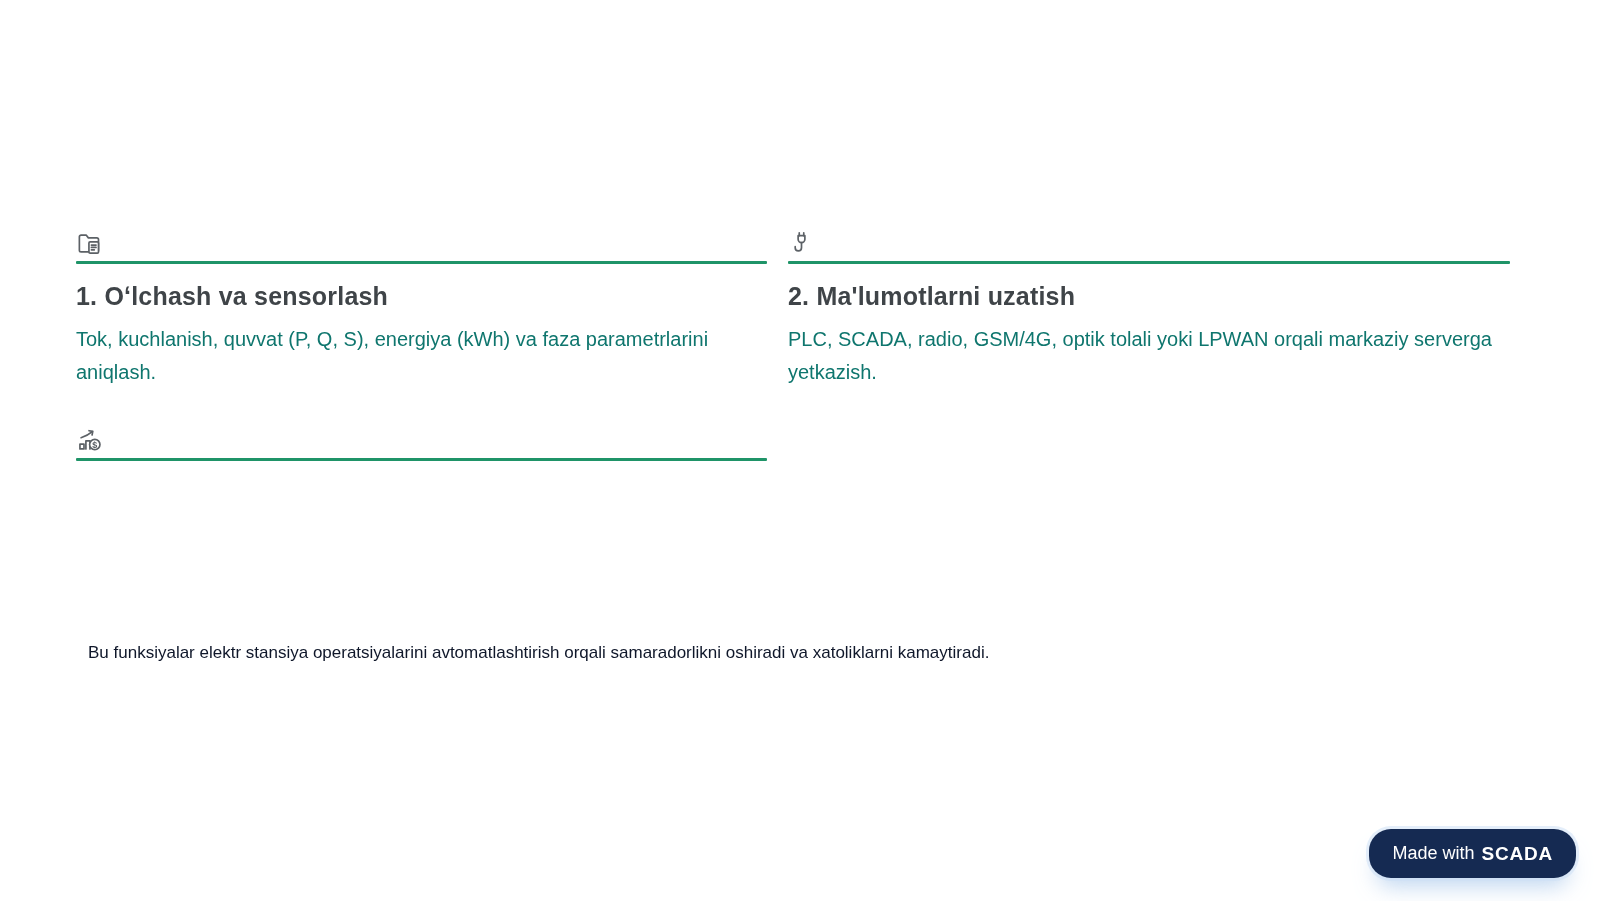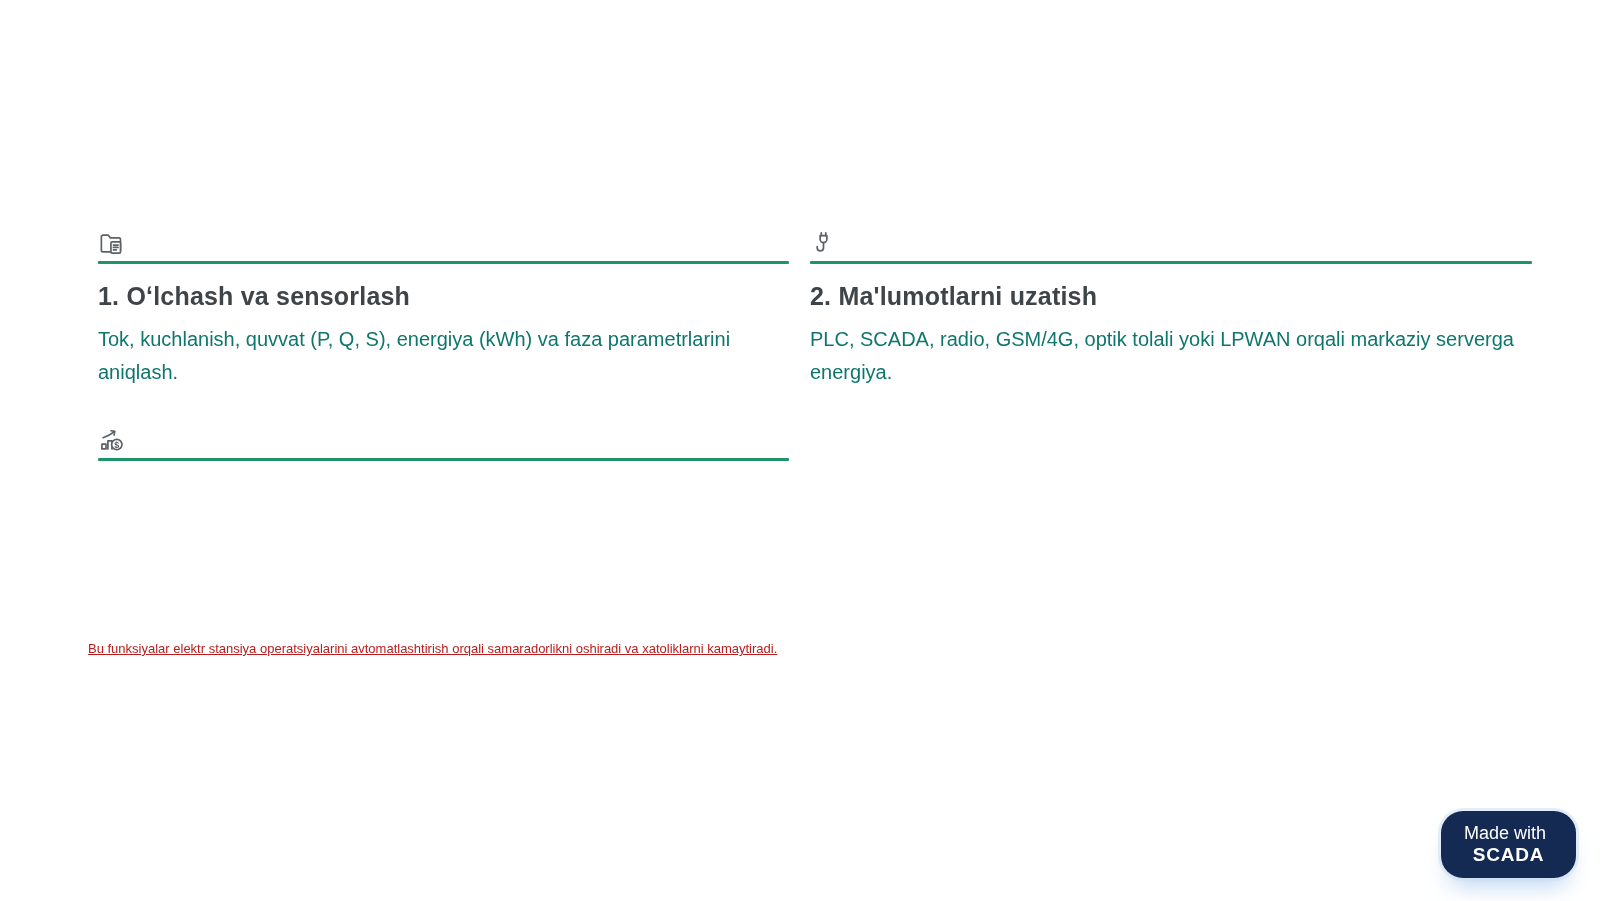--- a/index.html
+++ b/index.html
@@ -3,48 +3,47 @@
 <meta charset="utf-8">
 <style>
   html,body { margin:0; padding:0; }
   body {
     width:1600px; height:901px; background:#ffffff; overflow:hidden;
     font-family:"Liberation Sans", sans-serif; position:relative;
   }
   .slide { position:absolute; inset:0; background:#ffffff; }
 
   .grid {
-    position:absolute; left:98px; top:230px; width:1434px;
+    position:absolute; left:76px; top:230px; width:1434px;
     display:grid; grid-template-columns:691px 722px;
     column-gap:21px; row-gap:38px;
   }
   .card { display:block; }
   .card-icon { width:27px; height:27px; margin:0 0 4px 0; display:block; }
   .card-icon svg { width:100%; height:100%; display:block; }
   .rule { height:3px; background:#1f9468; border-radius:1px; }
   .card h2 {
     margin:17px 0 0 0; font-size:25px; line-height:31px; font-weight:700;
     color:#3f4448; letter-spacing:0.2px;
   }
   .card p {
     margin:11px 0 0 0; font-size:20px; line-height:33px; color:#0f766e;
   }
 
   .footnote {
     position:absolute; left:88px; top:622px; width:1420px;
-    font-size:13px; line-height:28px; color:#b91c1c;text-decoration:underline;
+    font-size:17px; line-height:28px; color:#0f172a;
   }
 
   .badge {
     position:absolute; right:24px; bottom:23px; height:43px;
-    display:flex; align-items:center; padding:12px 23px;
+    display:flex; align-items:center; padding:3px 23px;
     background:#152a52; border-radius:22px; color:#ffffff;
     font-size:18px; cursor:pointer; white-space:nowrap;
     box-shadow: 0 0 0 3px rgba(205,224,246,0.55), 0 16px 22px -8px rgba(170,200,235,0.75);
-    flex-direction: column;
   }
   .badge .prefix { font-weight:400; margin-right:7px; }
   .badge .brand  { font-weight:800; font-size:19px; letter-spacing:0.8px; }
 </style>
 </head>
 <body>
 
 <div class="slide">
 
   <div class="grid">
@@ -65,21 +64,21 @@
     <section class="card">
       <span class="card-icon">
         <svg viewBox="0 0 24 24" fill="none" stroke="#5c6166" stroke-width="1.5" stroke-linecap="round" stroke-linejoin="round">
           <path d="M10 2.5V5M14 2.5V5"></path>
           <path d="M9 5h6v3.2a3 3 0 0 1-3 3 3 3 0 0 1-3-3Z"></path>
           <path d="M12 11.2v4.6a2.8 2.8 0 0 1-5.6 0v-1"></path>
         </svg>
       </span>
       <div class="rule" style="background: rgb(31, 148, 104);"></div>
       <h2>2. Ma'lumotlarni uzatish</h2>
-      <p>PLC, SCADA, radio, GSM/4G, optik tolali yoki LPWAN orqali markaziy serverga energiya.</p>
+      <p>PLC, SCADA, radio, GSM/4G, optik tolali yoki LPWAN orqali markaziy serverga yetkazish.</p>
     </section>
 
     <section class="card">
       <span class="card-icon">
         <svg viewBox="0 0 24 24" fill="none" stroke="#5c6166" stroke-width="1.5" stroke-linecap="round" stroke-linejoin="round">
           <path d="M3.5 19.5v-4.2h3.6v4.2zM8.8 19.5v-7.2h3.6v7.2"></path>
           <path d="M4.5 9.5c4-1.2 7-2.7 10-5.3"></path>
           <path d="M11.6 3.3l3.3.6-.6 3.2"></path>
           <circle cx="16.7" cy="15.6" r="4.6" fill="#ffffff"></circle>
           <text x="16.7" y="18.4" text-anchor="middle" font-family="Liberation Sans, sans-serif" font-size="8" font-weight="bold" fill="#5c6166" stroke="none">$</text>

